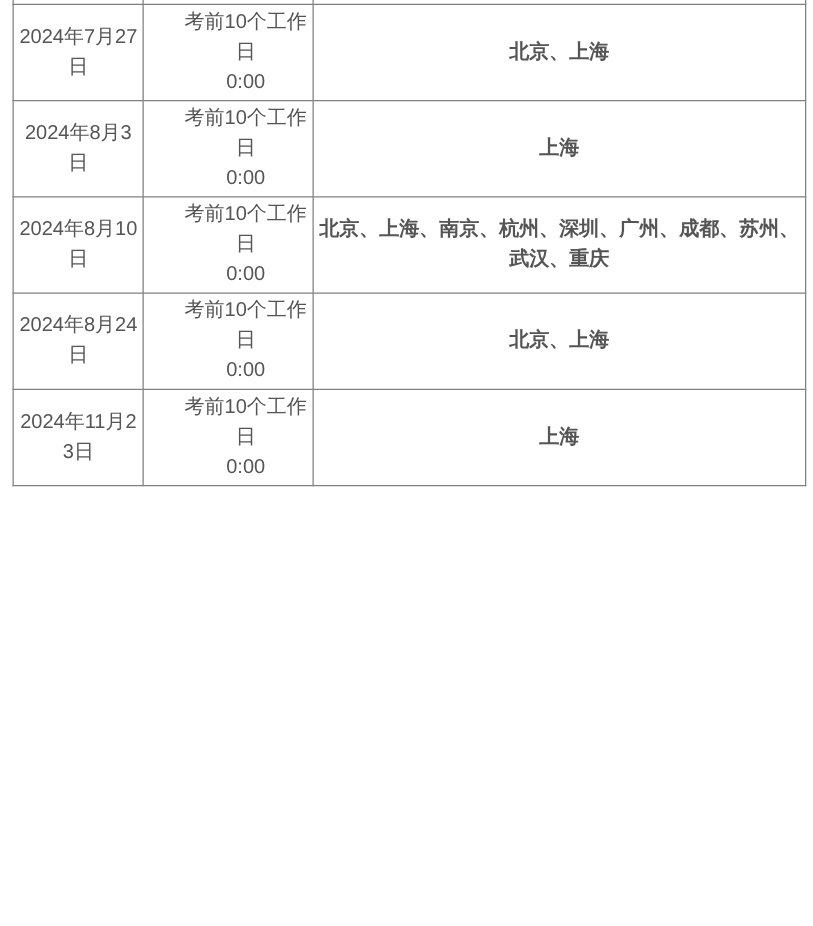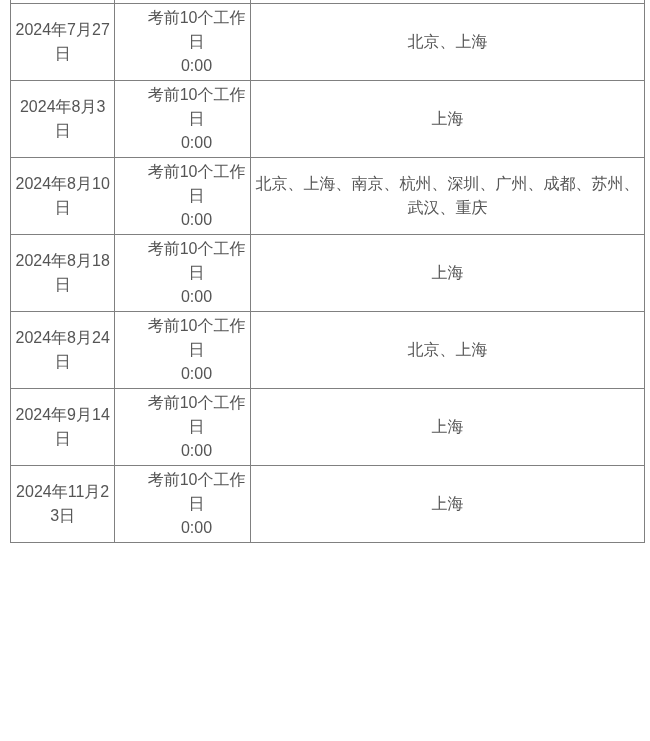--- a/index.html
+++ b/index.html
@@ -41,21 +41,21 @@
     border-top: none;
     height: 3px;
     padding: 0;
     line-height: 0;
   }
   tr.data-row {
     height: 56.4px;
   }
   td.c-date { width: 103px; }
   td.c-deadline { width: 134px; }
-  td.c-cities { width: 392px; padding: 2px 8px; }
+  td.c-cities { width: 392px; padding: 2px 8px; font-weight: bold; }
   .dl-line { display: block; padding-left: 28px; }
 </style>
 </head>
 <body>
 
 <div class="page">
   <table class="schedule">
     <tbody id="schedule-body">
       <tr class="partial-row">
         <td class="c-date"></td>
@@ -95,59 +95,35 @@
     </td>
     <td class="c-deadline">
       <span class="dl-line">考前10个工作日</span>
       <span class="dl-line">0:00</span>
     </td>
     <td class="c-cities">
       <span>北京、上海、南京、杭州、深圳、广州、成都、苏州、武汉、重庆</span>
     </td>
   </tr>
 
-  <tr class="data-row">
-    <td class="c-date">
-      <span>2024年8月18日</span>
-    </td>
-    <td class="c-deadline">
-      <span class="dl-line">考前10个工作日</span>
-      <span class="dl-line">0:00</span>
-    </td>
-    <td class="c-cities">
-      <span>上海</span>
-    </td>
-  </tr>
 
   <tr class="data-row">
     <td class="c-date">
       <span>2024年8月24日</span>
     </td>
     <td class="c-deadline">
       <span class="dl-line">考前10个工作日</span>
       <span class="dl-line">0:00</span>
     </td>
     <td class="c-cities">
       <span>北京、上海</span>
     </td>
   </tr>
 
 
-  <tr class="data-row">
-    <td class="c-date">
-      <span>2024年9月14日</span>
-    </td>
-    <td class="c-deadline">
-      <span class="dl-line">考前10个工作日</span>
-      <span class="dl-line">0:00</span>
-    </td>
-    <td class="c-cities">
-      <span>上海</span>
-    </td>
-  </tr>
 
 
 
 
 
 
   <tr class="data-row">
     <td class="c-date">
       <span>2024年11月23日</span>
     </td>

